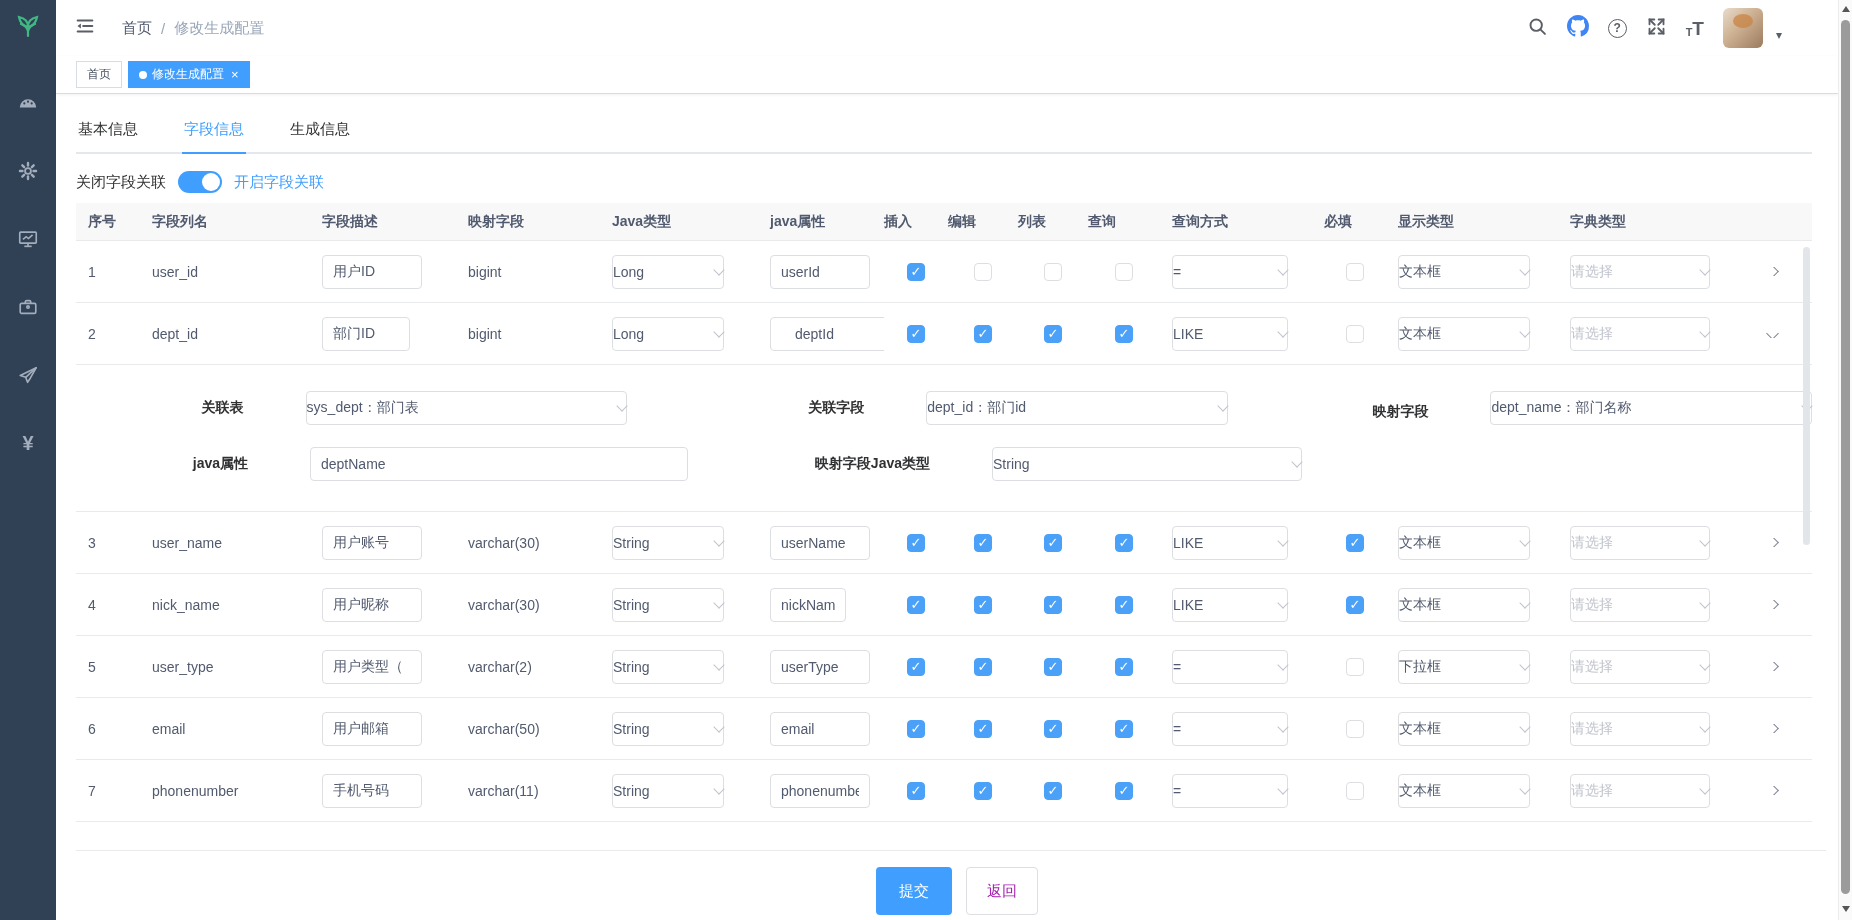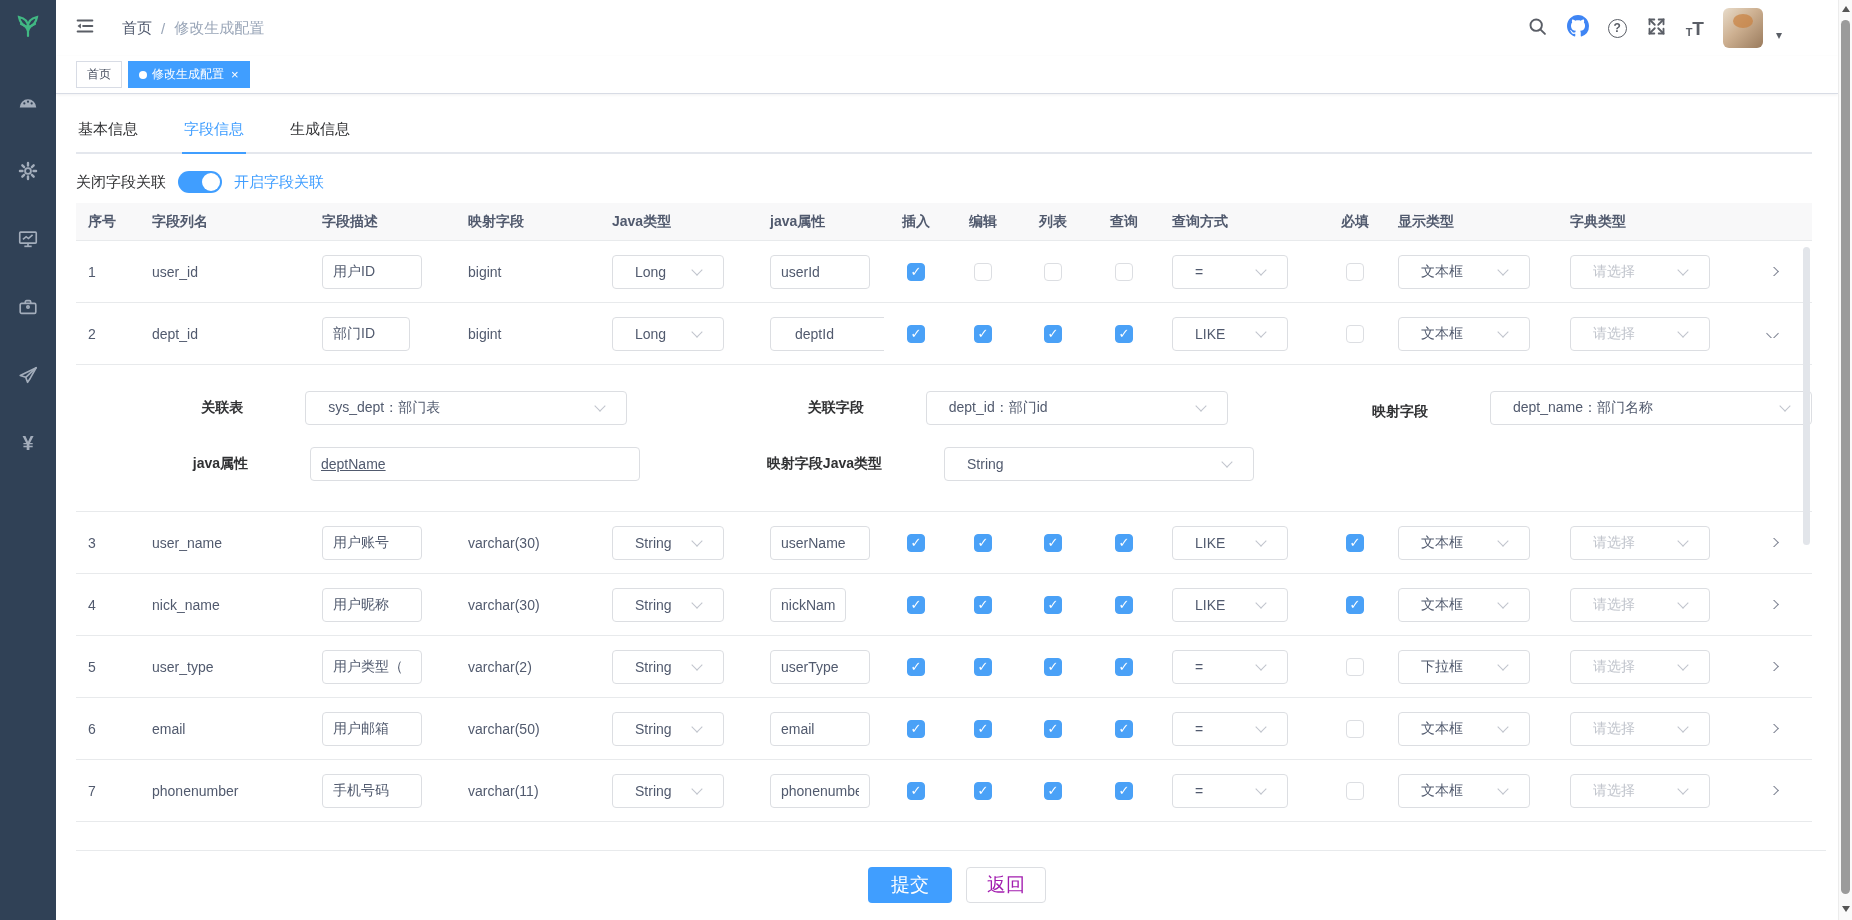--- a/index.html
+++ b/index.html
@@ -46,45 +46,45 @@
 
   .switch-row { display:flex; align-items:center; gap:12px; margin:17px 0 10px; font-size:15px; color:#303133; }
   .switch { width:44px; height:22px; border-radius:11px; background:#409eff; position:relative; cursor:pointer; }
   .switch .knob { position:absolute; right:2px; top:2px; width:18px; height:18px; border-radius:50%; background:#fff; }
   .on-label { color:#409eff; }
 
   
   .table-wrap { position:relative; margin-right:26px; }
   .grid { display:grid; grid-template-columns:64px 170px 146px 144px 158px 126px 64px 70px 70px 72px 164px 62px 172px 174px 1fr; align-items:center; }
   .thead { background:#f8f8f9; height:38px; font-weight:bold; color:#515a6e; font-size:14px; border-bottom:1px solid #e8eaec; }
-  .th { padding-left:12px; } .th.ctr { text-align:center; padding-left:0;font-family:Liberation Serif, serif; }
+  .th { padding-left:12px; } .th.ctr { padding-left:0;font-family:Liberation Serif, serif; }
   .trow { height:62px; border-bottom:1px solid #e8eaec; font-size:14px; color:#515a6e; }
   .cell { padding-left:12px; overflow:hidden; } .cell.ctr { display:flex; justify-content:center; padding-left:0; }
 
   .inp { height:34px; border:1px solid #dcdee2; border-radius:4px; padding:0 10px; font-size:14px; color:#515a6e; background:#fff; outline:none; }
-  .sel { height:34px; border:1px solid #dcdee2; border-radius:4px; display:inline-flex; align-items:center; justify-content:space-between; padding:0 22px; background:#fff; cursor:pointer;text-align:right; }
+  .sel { height:34px; border:1px solid #dcdee2; border-radius:4px; display:inline-flex; align-items:center; justify-content:space-between; padding:0 0; background:#fff; cursor:pointer;text-align:right; }
   .sel-v { font-size:14px; color:#515a6e; white-space:nowrap; overflow:hidden; }
   .sel-v.ph { color:#c0c4cc; }
   .chev { width:8px; height:8px; border-right:1.4px solid #c0c4cc; border-bottom:1.4px solid #c0c4cc; transform:rotate(45deg); margin-top:-4px; flex-shrink:0; margin-left:8px; }
   .cb { width:18px; height:18px; border-radius:4px; display:inline-flex; align-items:center; justify-content:center; border:1px solid #dcdee2; background:#fff; color:#fff; font-size:13px; line-height:1; cursor:pointer; }
   .cb.on { background:#4aa1f7; border-color:#4aa1f7; }
   .exp { width:9px; height:9px; border-right:1.6px solid #808695; border-bottom:1.6px solid #808695; display:inline-block; transform:rotate(-45deg); cursor:pointer; }
   .exp.open { transform:rotate(45deg); }
 
   .expand-panel { border-bottom:1px solid #e8eaec; padding:26px 0 30px; background:#fff; }
   .assoc-row { display:flex; align-items:center;gap:48px; }
   .assoc-row + .assoc-row { margin-top:22px; }
   .assoc-label { font-weight:bold; color:#303133; font-size:14px; text-align:right; padding-right:14px; white-space:nowrap; }
   .l1 { width:186px; } .l2 { width:208px; } .l3 { width:170px;margin-top:8px; }
 
   .inner-scrollbar { position:absolute; right:2px; top:44px; width:7px; height:298px; background:#e2e5ea; border-radius:4px; }
 
   .footer-line { height:1px; background:#e8eaec; margin-top:28px; margin-right:12px; }
   .footer-btns { display:flex; justify-content:center; gap:14px; margin-top:16px; }
-  .btn { height:36px; border-radius:4px; font-size:19px; font-family:Liberation Sans, sans-serif; cursor:pointer; }
+  .btn { height:48px; border-radius:4px; font-size:15px; font-family:Liberation Sans, sans-serif; cursor:pointer; }
   .btn-primary { background:#409eff; color:#fff; border:none; padding:0 23px; }
   .btn-plain { background:#fff; color:#a21caf; border:1px solid #dcdee2; padding:0 20px; }
 
   
   .browser-scrollbar { position:absolute; right:0; top:0; width:14px; height:920px; background:#fafafa; border-left:1px solid #ececec; }
   .bs-thumb { position:absolute; left:2px; right:2px; top:20px; bottom:26px; background:#9b9b9b; border-radius:6px; }
   .bs-up { position:absolute; top:6px; left:3px; width:0; height:0; border-left:4px solid transparent; border-right:4px solid transparent; border-bottom:6px solid #555; }
   .bs-down { position:absolute; bottom:8px; left:3px; width:0; height:0; border-left:4px solid transparent; border-right:4px solid transparent; border-top:6px solid #555; }
 </style>
 </head>
@@ -351,21 +351,21 @@
                   <i class="chev"></i>
             </div>
             <span class="assoc-label l3">映射字段</span>
             <div class="sel" style="width:330px">
               <span class="sel-v">dept_name：部门名称</span>
                   <i class="chev"></i>
             </div>
           </div>
           <div class="assoc-row">
             <span class="assoc-label l1">java属性</span>
-            <input class="inp" style="width: 330px; text-decoration: underline;" value="deptName">
+            <input class="inp" style="width: 378px;" value="deptName">
             <span class="assoc-label l2">映射字段Java类型</span>
             <div class="sel" style="width:310px">
               <span class="sel-v">String</span>
                   <i class="chev"></i>
             </div>
           </div>
         </div>
             <div class="grid trow">
               <div class="cell">3</div>
               <div class="cell">user_name</div>

